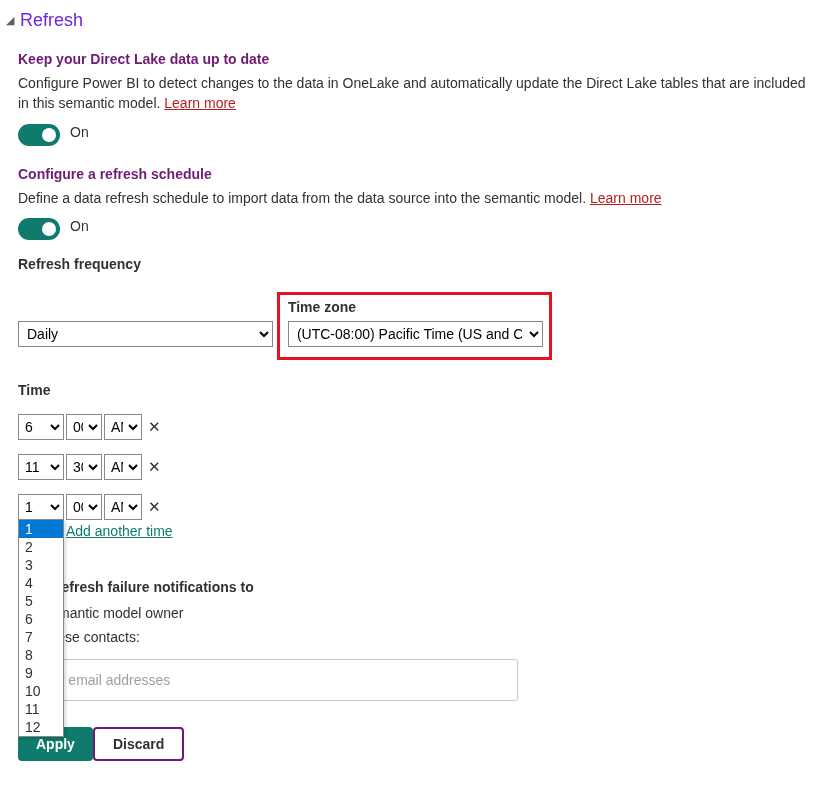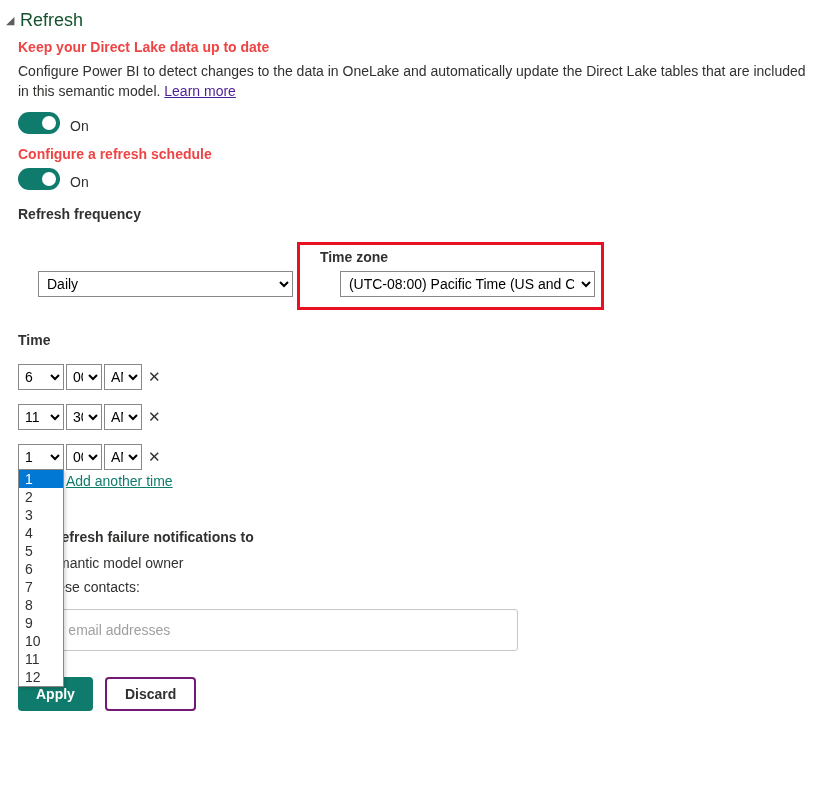--- a/index.html
+++ b/index.html
@@ -20,44 +20,44 @@
     .collapse-toggle {
       font-size: 11px;
       color: #605e5c;
       cursor: pointer;
       display:inline-block;
       width:10px;
     }
     .section-title {
       font-size: 18px;
       font-weight: 400;
-      color: #14532d;
+      color: #6d28d9;
     }
     .content { padding-left: 12px; }
     .bold-head {
       font-weight: 600;
       font-size: 14px;
-      margin-top: 8px;
+      margin-top: 20px;
       margin-bottom: 6px;
-      color: #ef4444;
+      color: #701a75;
     }
     .desc {
       font-size: 14px;
       color: #323130;
       line-height: 1.45;
       margin-bottom: 10px;
     }
     a.link {
-      color: #4c1d95;
+      color: #b91c1c;
       text-decoration: underline;
       cursor: pointer;
     }
     .toggle-row {
       display: flex;
-      align-items: flex-end;
+      align-items: flex-start;
       gap: 10px;
       margin-bottom: 12px;
     }
     .toggle {
       width: 42px;
       height: 22px;
       border-radius: 11px;
       background: #0f7b6c;
       position: relative;
       cursor: pointer;
@@ -82,25 +82,24 @@
       display: inline-block;
     }
     select.freq, select.tz {
       width: 255px;
       height: 26px;
       font-size: 14px;
       border: 1px solid #8a8886;
       background: #fff;
       padding: 2px 4px;
       font-family: inherit;
-      margin-left: 20px;
     }
     .tz-highlight {
       border: 3px solid #e81123;
-      padding: 4px 6px 10px 20px;
+      padding: 4px 6px 10px 8px;
       display: inline-block;
       margin-top: 14px;
     }
     .tz-highlight .field-label { margin-top: 0; }
     .time-rows { margin-top: 16px; }
     .time-row {
       display: flex;
       align-items: center;
       gap: 2px;
       margin-bottom: 14px;
@@ -173,21 +172,20 @@
       border-radius: 3px;
       padding: 8px 12px;
       font-size: 14px;
       font-family: inherit;
       margin-top: 6px;
       color: #323130;
     }
     .contacts-input::placeholder { color: #a19f9d; }
     .button-row {
       display: flex;
-      gap: 12px;
       margin-top: 26px;
     }
     .btn {
       height: 34px;
       padding: 0 18px;
       border-radius: 4px;
       font-size: 14px;
       font-family: inherit;
       cursor: pointer;
     }
@@ -218,20 +216,23 @@
     <span>Configure Power BI to detect changes to the data in OneLake and automatically update the Direct Lake tables that are included in this semantic model. </span><a class="link">Learn more</a>
   </div>
   <div class="toggle-row">
     <div class="toggle">
         <div class="knob"></div>
       </div>
     <span class="toggle-label">On</span>
   </div>
 
   <div class="bold-head">Configure a refresh schedule</div>
+  <div class="desc">
+    <span>Define a data refresh schedule to import data from the data source into the semantic model. </span><a class="link">Learn more</a>
+  </div>
   <div class="toggle-row">
     <div class="toggle">
         <div class="knob"></div>
       </div>
     <span class="toggle-label">On</span>
   </div>
 
   <div class="field-label">Refresh frequency</div>
   <select class="freq">
     <option>Daily</option>

